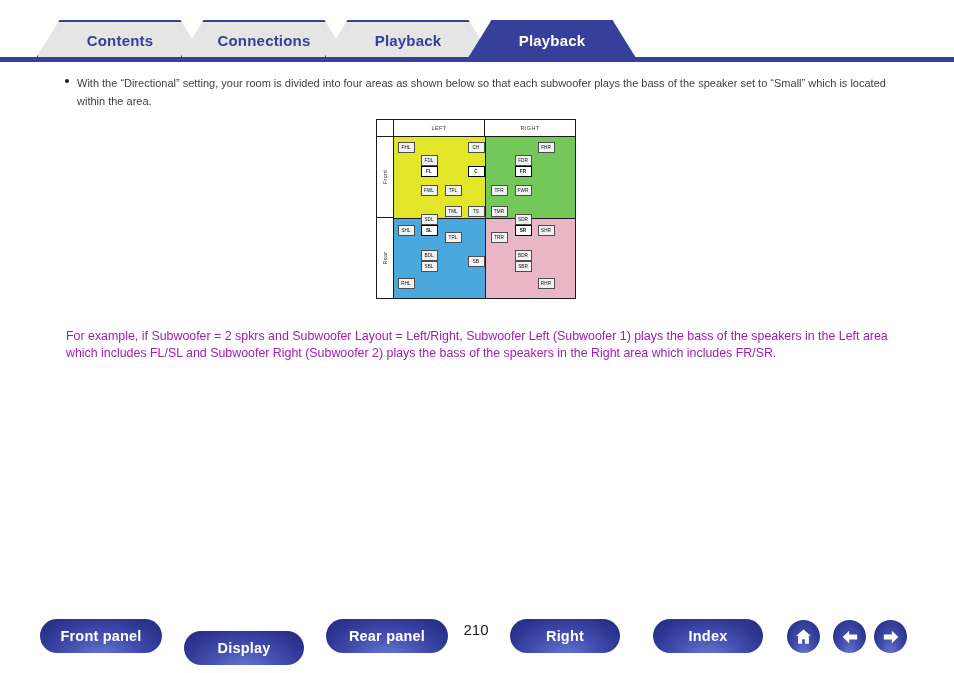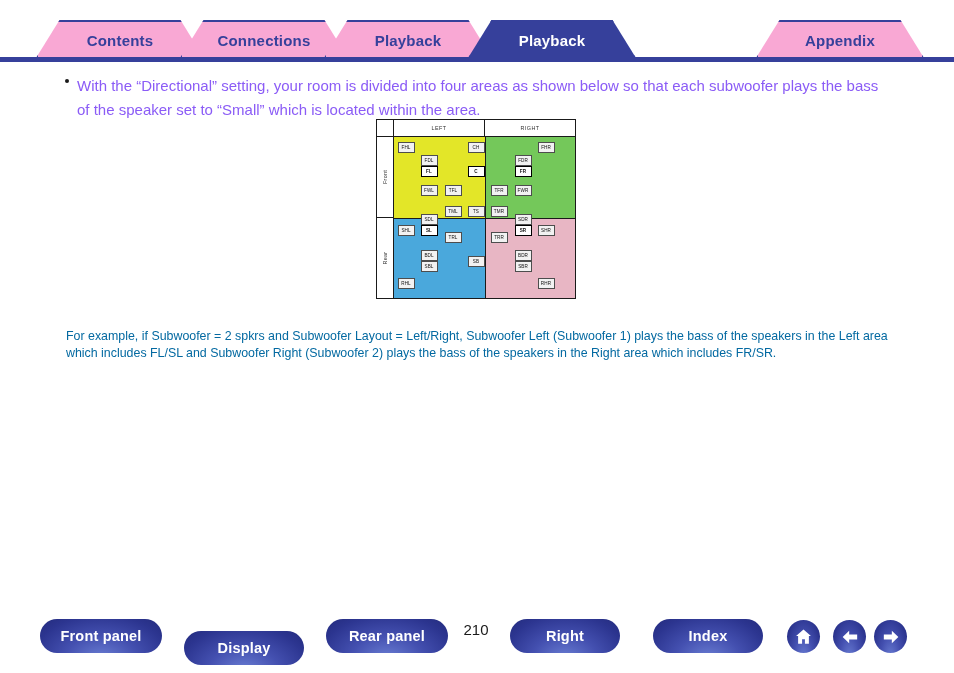--- a/index.html
+++ b/index.html
@@ -35,21 +35,21 @@
     position: absolute;
     top: 20px;
     height: 38px;
     box-sizing: border-box;
     display: flex;
     align-items: center;
     justify-content: center;
     font-size: 15px;
     font-weight: bold;
     color: #36409b;
-    background: #f9a8d4;
+    background: #e5e5e5;
     border: 2px solid #36409b;
     border-bottom: none;
     -webkit-clip-path: polygon(14% 0%, 86% 0%, 100% 100%, 0% 100%);
     clip-path: polygon(14% 0%, 86% 0%, 100% 100%, 0% 100%);
     letter-spacing: .2px;
   }
   .tab.active {
     background: #36409b;
     color: #ffffff;
   }
@@ -59,23 +59,23 @@
   .tab-settings   { left: 468px; width: 168px; }
   .tab-tips       { left: 612px; width: 168px; }
   .tab-appendix   { left: 756px; width: 168px; }
 
   
   .bullet-block {
     position: absolute;
     left: 63px;
     top: 74px;
     width: 828px;
-    font-size: 15px;
-    color: #8b5cf6;
-    line-height: 24px;
+    font-size: 11px;
+    color: #404040;
+    line-height: 18px;
   }
   .bullet-block .dot {
     position: absolute;
     left: 2px;
     top: 5px;
     width: 4px;
     height: 4px;
     background: #1a1a1a;
     border-radius: 50%;
   }
@@ -83,21 +83,21 @@
     display: block;
     padding-left: 14px;
   }
 
   .example-block {
     position: absolute;
     left: 66px;
     top: 328px;
     width: 844px;
     font-size: 12.4px;
-    color: #0369a1;
+    color: #a21caf;
     line-height: 17px;
   }
 
   
   .diagram {
     position: absolute;
     left: 376px;
     top: 119px;
     width: 200px;
     height: 180px;
@@ -241,21 +241,20 @@
   .circle-btn svg { display: block; }
 </style>
 </head>
 <body>
 
 <div class="tabbar">
   <div class="tab tab-contents">Contents</div>
   <div class="tab tab-connections">Connections</div>
   <div class="tab tab-playback">Playback</div>
   <div class="tab tab-settings active">Playback</div>
-  <div class="tab tab-appendix">Appendix</div>
   <div class="tabbar-rule"></div>
 </div>
 
 <div class="bullet-block">
   <span class="dot"></span>
   <span class="bullet-text">With the “Directional” setting, your room is divided into four areas as shown below so that each subwoofer plays the bass of the speaker set to “Small” which is located within the area.</span>
 </div>
 
 <div class="diagram">
   <div class="dg-corner"></div>

